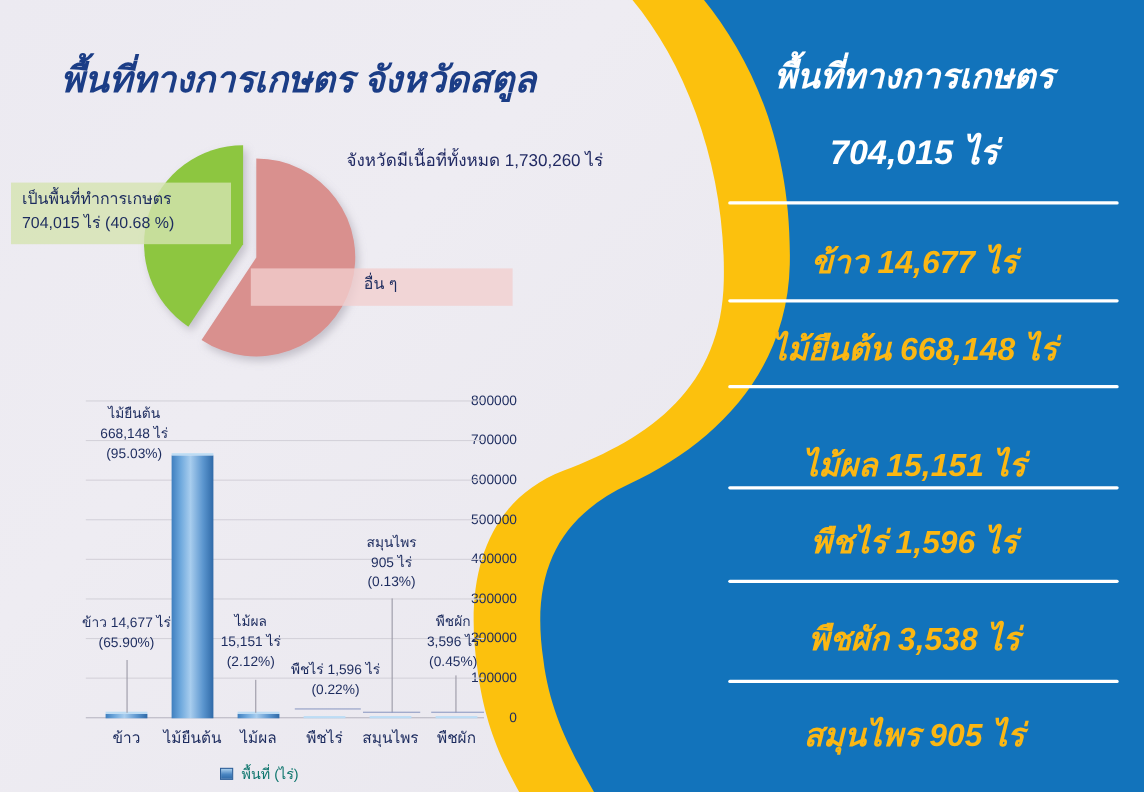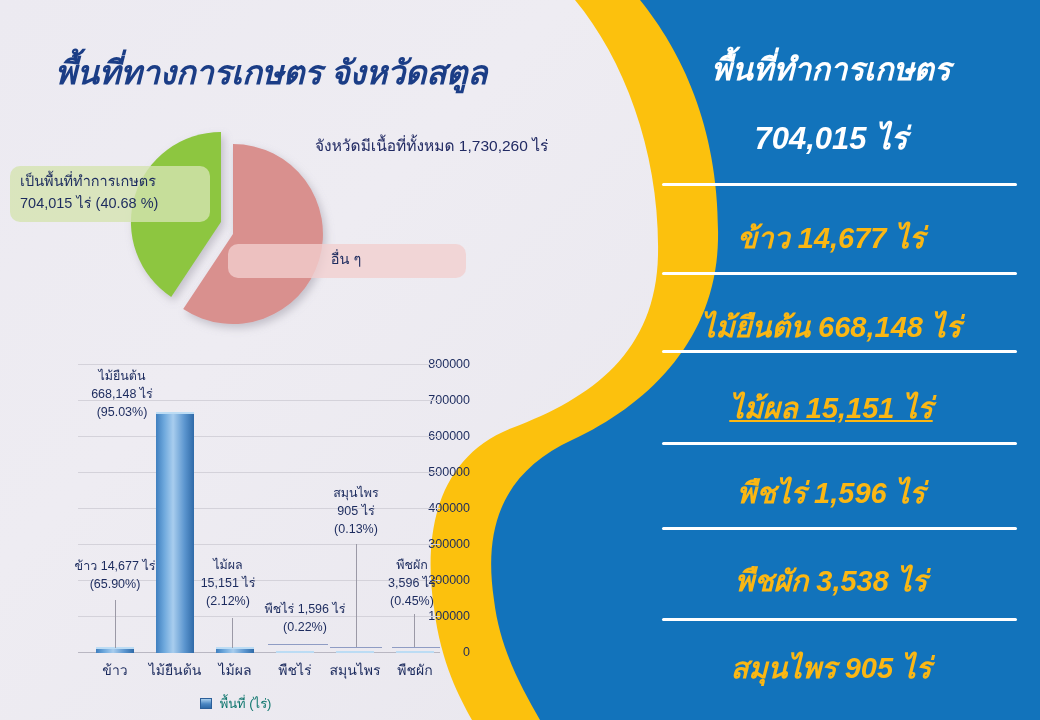--- a/index.html
+++ b/index.html
@@ -33,21 +33,21 @@
   }
   .sub-title {
     position:absolute; left:315px; top:133px; width:290px;
     font-size:15.5px; color:#212a63; white-space:nowrap;
   }
 
   
   #pie-wrap { position:absolute; left:100px; top:110px; width:260px; height:240px; }
   .pie-label {
     position:absolute; padding:5px 12px 7px 10px;
-    font-size:14.5px; color:#1c2b5e; line-height:1.5;border-radius:10px;
+    font-size:14.5px; color:#1c2b5e; line-height:1.5;
   }
   .pie-label-green {
     left:10px; top:166px; width:200px;
     background:rgba(212,228,176,0.80);
   }
   .pie-label-pink {
     left:228px; top:244px; width:238px; text-align:center;
     background:rgba(242,206,206,0.78);
   }
 
@@ -232,31 +232,31 @@
     <div class="xlab" style="left:355px;top:307px;">สมุนไพร</div>
     <div class="xlab" style="left:415px;top:307px;">พืชผัก</div>
   </div>
 
   <div class="legend">
     <span class="legend-swatch"></span>
     <span>พื้นที่ (ไร่)</span>
   </div>
 
   <div id="panel">
-    <div class="p-head" style="top:44px;">พื้นที่ทำการเกษตร</div>
+    <div class="p-head" style="top:44px;">พื้นที่ทางการเกษตร</div>
     <div class="p-head" style="top:113px;">704,015 ไร่</div>
 
     <div class="p-rule" style="top:183px;"></div>
     <div class="p-item" style="top:215px;">ข้าว  14,677 ไร่</div>
 
     <div class="p-rule" style="top:272px;"></div>
-    <div class="p-item" style="top:304px;">ไม้ยืนต้น 668,148 ไร่</div>
+    <div class="p-item" style="top:294px;">ไม้ยืนต้น 668,148 ไร่</div>
 
     <div class="p-rule" style="top:350px;"></div>
-    <div class="p-item" style="top:385px;text-decoration:underline;">ไม้ผล  15,151 ไร่</div>
+    <div class="p-item" style="top:400px;">ไม้ผล  15,151 ไร่</div>
 
     <div class="p-rule" style="top:442px;"></div>
     <div class="p-item" style="top:470px;">พืชไร่  1,596 ไร่</div>
 
     <div class="p-rule" style="top:527px;"></div>
     <div class="p-item" style="top:558px;">พืชผัก  3,538  ไร่</div>
 
     <div class="p-rule" style="top:618px;"></div>
     <div class="p-item" style="top:645px;text-align:center;">สมุนไพร  905  ไร่</div>
   </div>

